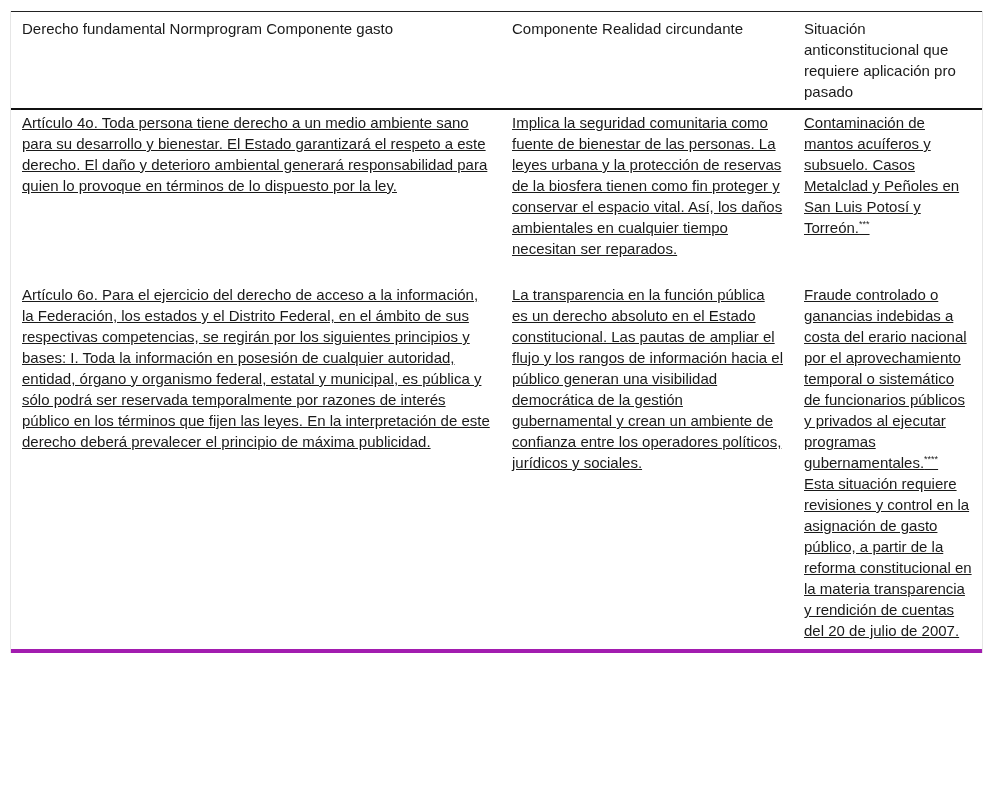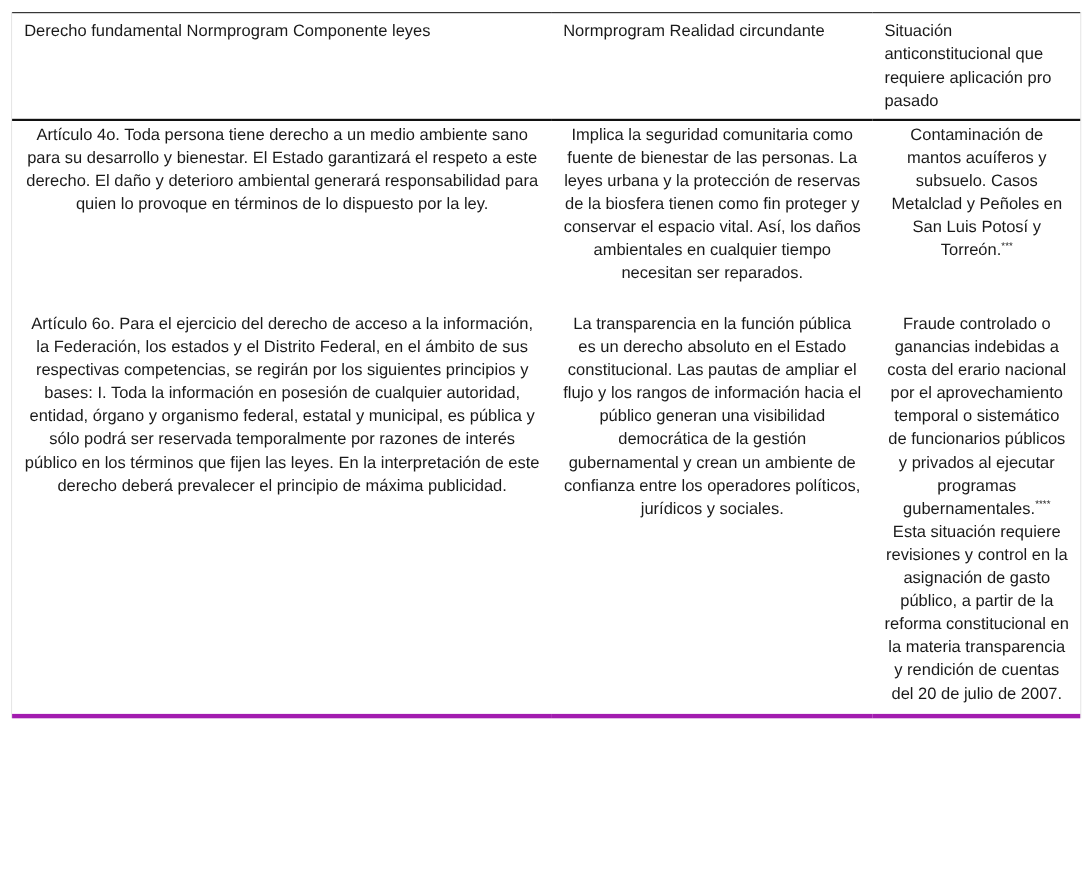--- a/index.html
+++ b/index.html
@@ -37,22 +37,23 @@
       font-weight: normal;
       text-align: left;
       vertical-align: top;
       padding: 6px 10px 6px 11px;
       border-bottom: 2px solid #111;
       height: 82px;
       box-sizing: border-box;
     }
     tbody td {
       vertical-align: top;
-      text-align: center;
+      text-align: left;
       padding: 2px 10px 0 11px;
+      text-decoration: underline;
     }
     tbody tr:last-child td {
       border-bottom: 4px solid #a21caf;
       padding-bottom: 8px;
     }
     col.c1 { width: 490px; }
     col.c2 { width: 292px; }
     col.c3 { width: 189px; }
     sup {
       font-size: 9px;
@@ -66,22 +67,22 @@
 
 <div class="table-wrap">
   <table>
     <colgroup>
       <col class="c1">
       <col class="c2">
       <col class="c3">
     </colgroup>
     <thead>
       <tr>
-        <th>Derecho fundamental Normprogram Componente leyes</th>
-        <th>Normprogram Realidad circundante</th>
+        <th>Derecho fundamental Normprogram Componente gasto</th>
+        <th>Componente Realidad circundante</th>
         <th>Situación anticonstitucional que requiere aplicación pro pasado</th>
       </tr>
     </thead>
     <tbody>
       <tr class="row1">
         <td>Artículo 4o. Toda persona tiene derecho a un medio ambiente sano para su desarrollo y bienestar. El Estado garantizará el respeto a este derecho. El daño y deterioro ambiental generará responsabilidad para quien lo provoque en términos de lo dispuesto por la ley.</td>
         <td>Implica la seguridad comunitaria como fuente de bienestar de las personas. La leyes urbana y la protección de reservas de la biosfera tienen como fin proteger y conservar el espacio vital. Así, los daños ambientales en cualquier tiempo necesitan ser reparados.</td>
         <td><span>Contaminación de mantos acuíferos y subsuelo. Casos Metalclad y Peñoles en San Luis Potosí y Torreón.</span><sup>***</sup><span></span></td>
       </tr>
       <tr>

